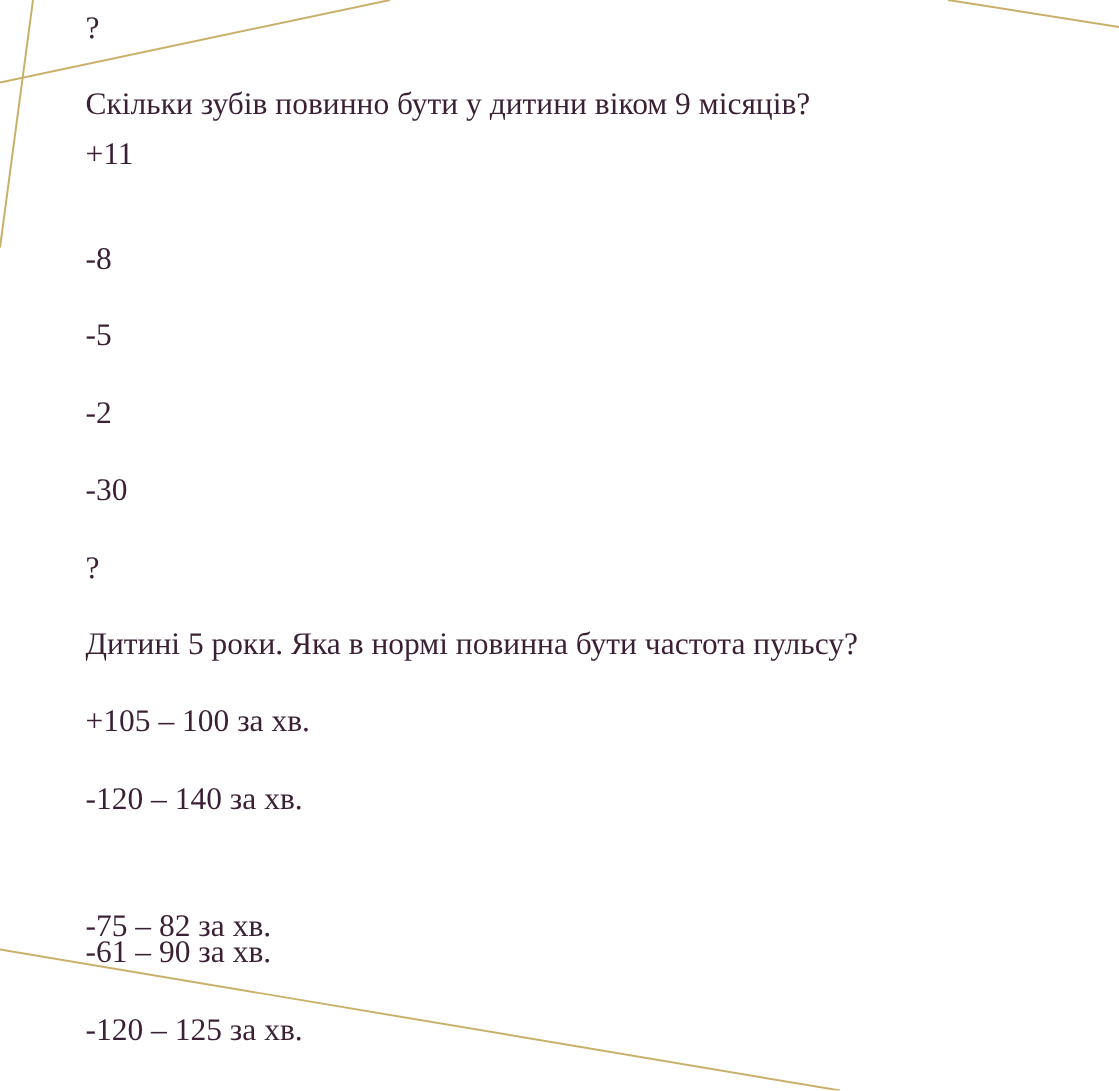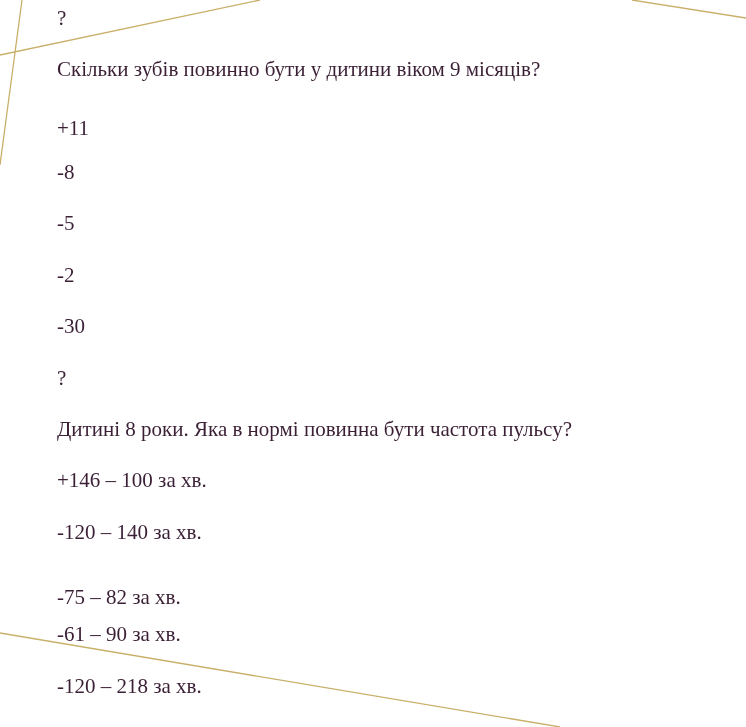--- a/index.html
+++ b/index.html
@@ -43,25 +43,25 @@
 <svg class="decor" viewBox="0 0 746 727" xmlns="http://www.w3.org/2000/svg">
   <line x1="0" y1="55" x2="260" y2="0" stroke="#c9b06a" stroke-width="1.3"></line>
   <line x1="22" y1="0" x2="0" y2="165" stroke="#c9b06a" stroke-width="1.3"></line>
   <line x1="632" y1="0" x2="746" y2="18" stroke="#c9b06a" stroke-width="1.3"></line>
   <line x1="0" y1="633" x2="560" y2="727" stroke="#c9b06a" stroke-width="1.3"></line>
 </svg>
 
 <div class="content">
   <div class="line" style="top:6px">?</div>
   <div class="line" style="top:57px">Скільки зубів повинно бути у дитини віком 9 місяців?</div>
-  <div class="line" style="top:116px">+11</div>
+  <div class="line" style="top:90px">+11</div>
   <div class="line" style="top:160px">-8</div>
   <div class="line" style="top:211px">-5</div>
   <div class="line" style="top:263px">-2</div>
   <div class="line" style="top:314px">-30</div>
   <div class="line" style="top:366px">?</div>
-  <div class="line" style="top:417px">Дитині 8 роки. Яка в нормі повинна бути частота пульсу?</div>
-  <div class="line" style="top:468px">+146 – 100 за хв.</div>
+  <div class="line" style="top:417px">Дитині 5 роки. Яка в нормі повинна бути частота пульсу?</div>
+  <div class="line" style="top:468px">+105 – 100 за хв.</div>
   <div class="line" style="top:520px">-120 – 140 за хв.</div>
-  <div class="line" style="top:585px">-75 – 82 за хв.</div>
+  <div class="line" style="top:605px">-75 – 82 за хв.</div>
   <div class="line" style="top:622px">-61 – 90 за хв.</div>
-  <div class="line" style="top:674px">-120 – 218 за хв.</div>
+  <div class="line" style="top:674px">-120 – 125 за хв.</div>
 </div>
 
 </body></html>

